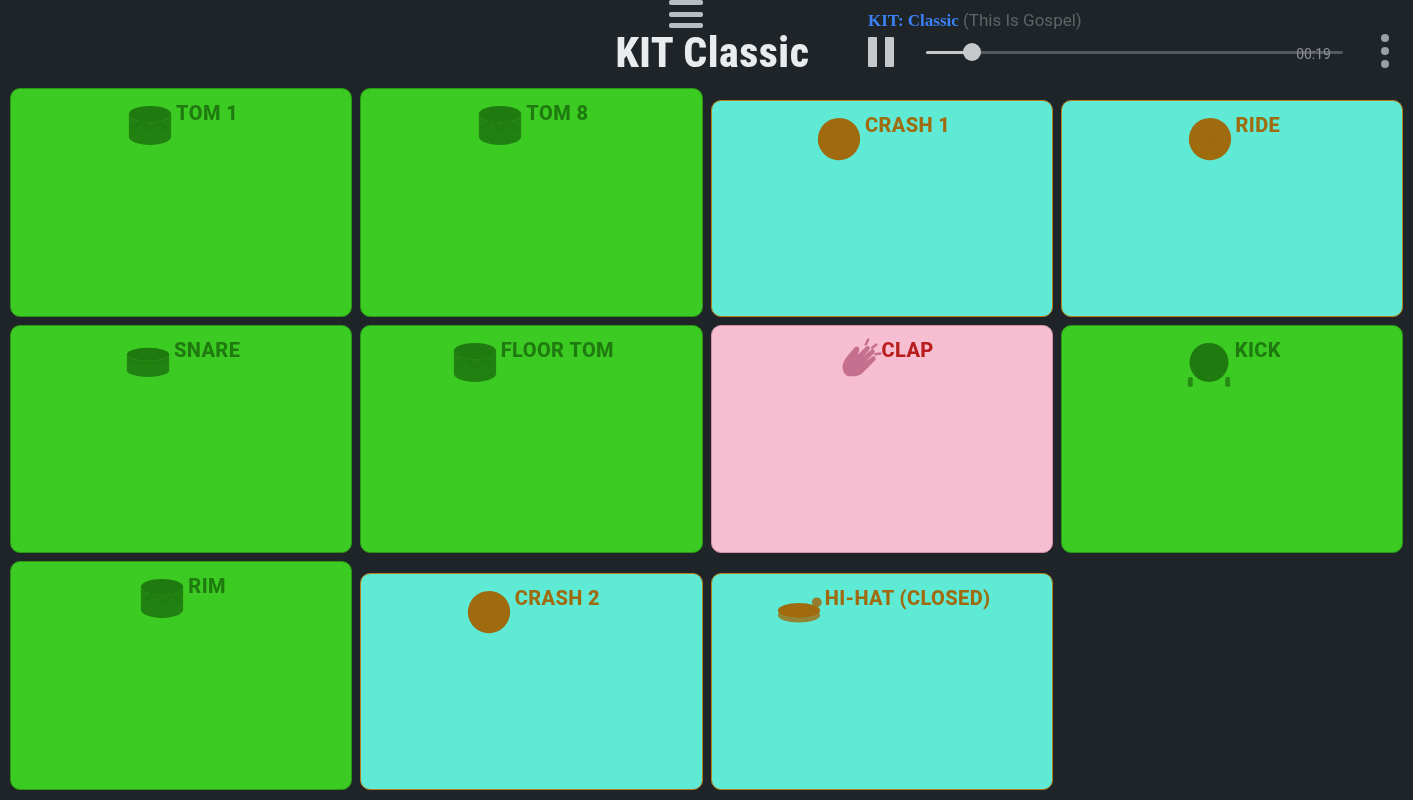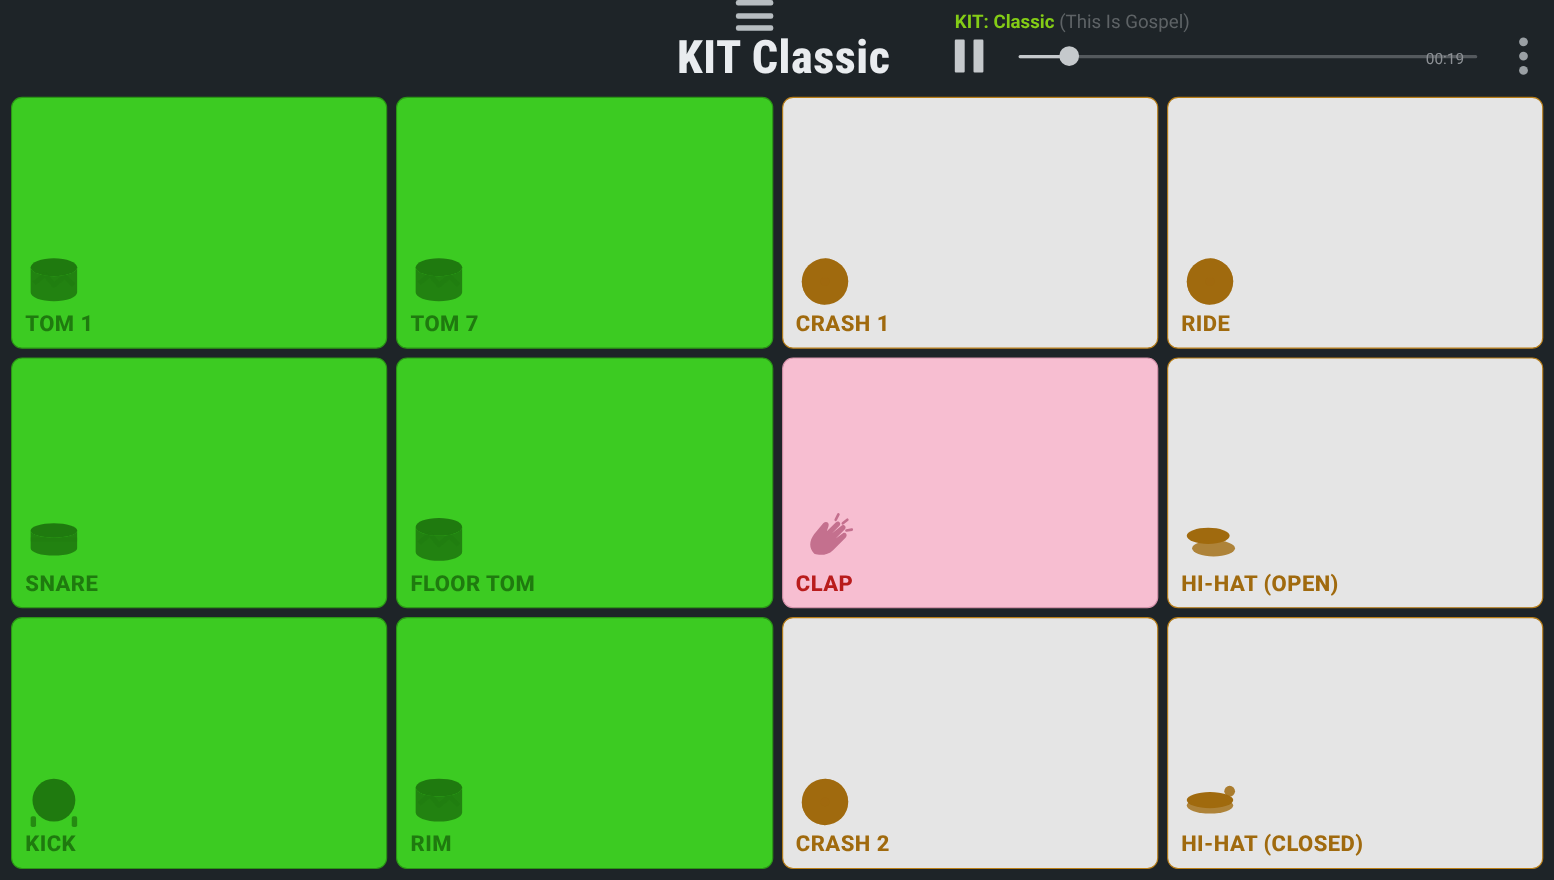--- a/index.html
+++ b/index.html
@@ -38,21 +38,21 @@
     top: 10px;
     display: flex;
     flex-direction: column;
     width: 475px;
   }
   .track-line {
     font-size: 17px;
     color: #878c90;
     margin-bottom: 6px;
   }
-  .track-line .kit-label { color: #84cc16; font-weight: 700; }
+  .track-line .kit-label { color: #3b82f6; font-weight: 700; font-family: Liberation Serif, serif; }
   .track-line .song { color: #5e6366; font-weight: 400; text-align: right; }
   .controls-row {
     display: flex;
     align-items: center;
     gap: 32px;
   }
   .pause-btn {
     width: 26px; height: 30px; display: flex; justify-content: space-between; cursor: pointer;
   }
   .pause-btn span { width: 9px; background: #c5c9cc; border-radius: 1px; }
@@ -97,27 +97,26 @@
     grid-template-columns: repeat(4, 1fr);
     grid-template-rows: repeat(3, 1fr);
     gap: 8px;
     padding: 2px 10px 10px 10px;
   }
   .pad {
     position: relative;
     border-radius: 10px;
     cursor: pointer;
     display: flex;
-    flex-direction: column;
-    justify-content: flex-end;
-    padding: 12px 12px 10px 12px;
+    justify-content: center;
+    padding: 12px 12px 32px 12px;
     overflow: hidden;
   }
   .pad.green  { background: #3ccb22; border: 1px solid #2a9615; }
-  .pad.orange { background: #e5e5e5; border: 1px solid #b97e17; }
+  .pad.orange { background: #5eead4; border: 1px solid #b97e17; margin-top: 12px; }
   .pad.pink   { background: #f7bed1; border: 1px solid #d692aa; }
   .pad .label {
     font-size: 20px;
     font-weight: 800;
     letter-spacing: 0.4px;
     align-self: flex-start;
   }
   .pad.green  .label { color: #1f7a0f; }
   .pad.orange .label { color: #a06a0e; }
   .pad.pink   .label { color: #b91c1c; }
@@ -177,21 +176,21 @@
           </svg>
         </div>
         <div class="label">TOM 1</div>
       </div>
       <div class="pad green">
         <div class="pad-icon">
           <svg>
             <use href="#icon-tom"></use>
           </svg>
         </div>
-        <div class="label">TOM 7</div>
+        <div class="label">TOM 8</div>
       </div>
       <div class="pad orange">
         <div class="pad-icon">
           <svg>
             <use href="#icon-cymbal"></use>
           </svg>
         </div>
         <div class="label">CRASH 1</div>
       </div>
       <div class="pad orange">
@@ -218,28 +217,20 @@
         </div>
         <div class="label">FLOOR  TOM</div>
       </div>
       <div class="pad pink">
         <div class="pad-icon">
           <svg>
             <use href="#icon-clap"></use>
           </svg>
         </div>
         <div class="label">CLAP</div>
-      </div>
-      <div class="pad orange">
-        <div class="pad-icon">
-          <svg>
-            <use href="#icon-hihat-open"></use>
-          </svg>
-        </div>
-        <div class="label">HI-HAT (OPEN)</div>
       </div>
       <div class="pad green">
         <div class="pad-icon">
           <svg>
             <use href="#icon-kick"></use>
           </svg>
         </div>
         <div class="label">KICK</div>
       </div>
       <div class="pad green">

